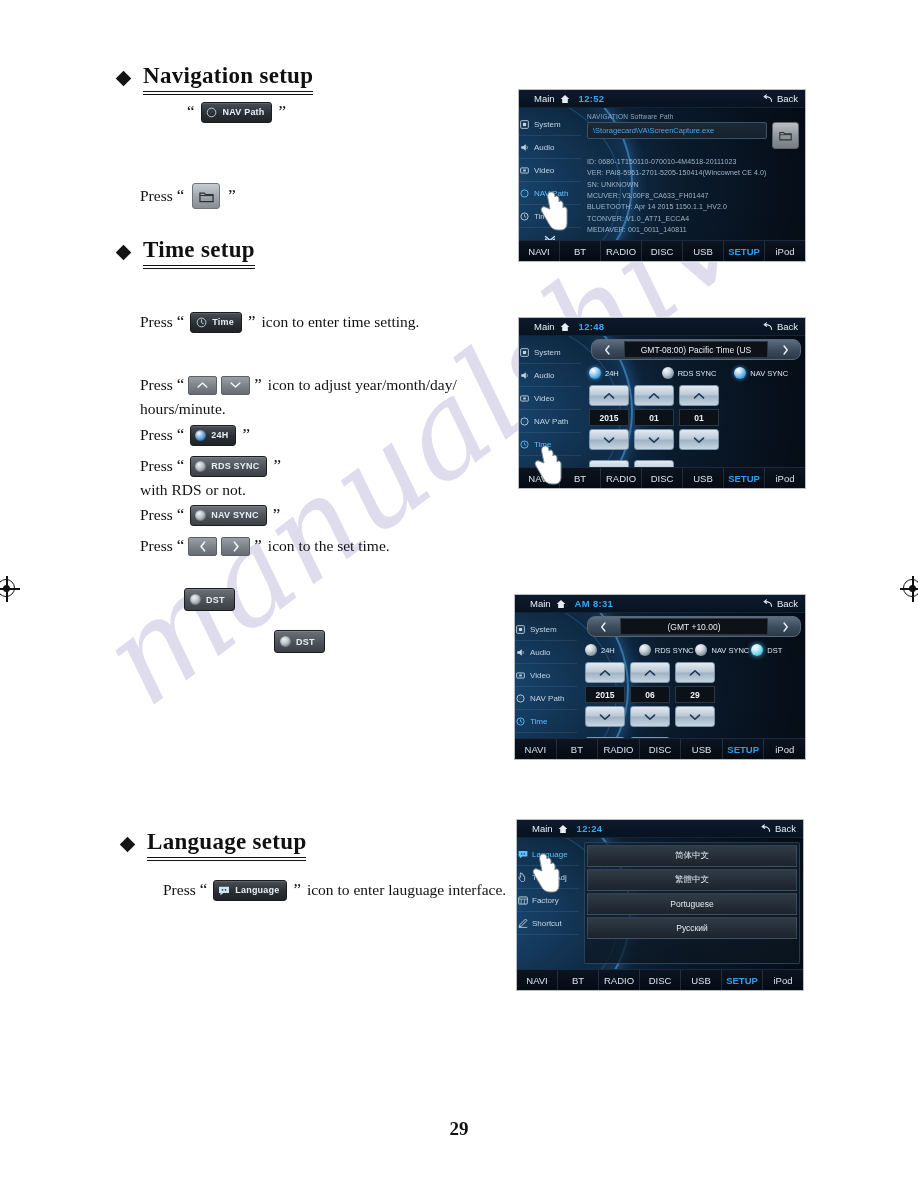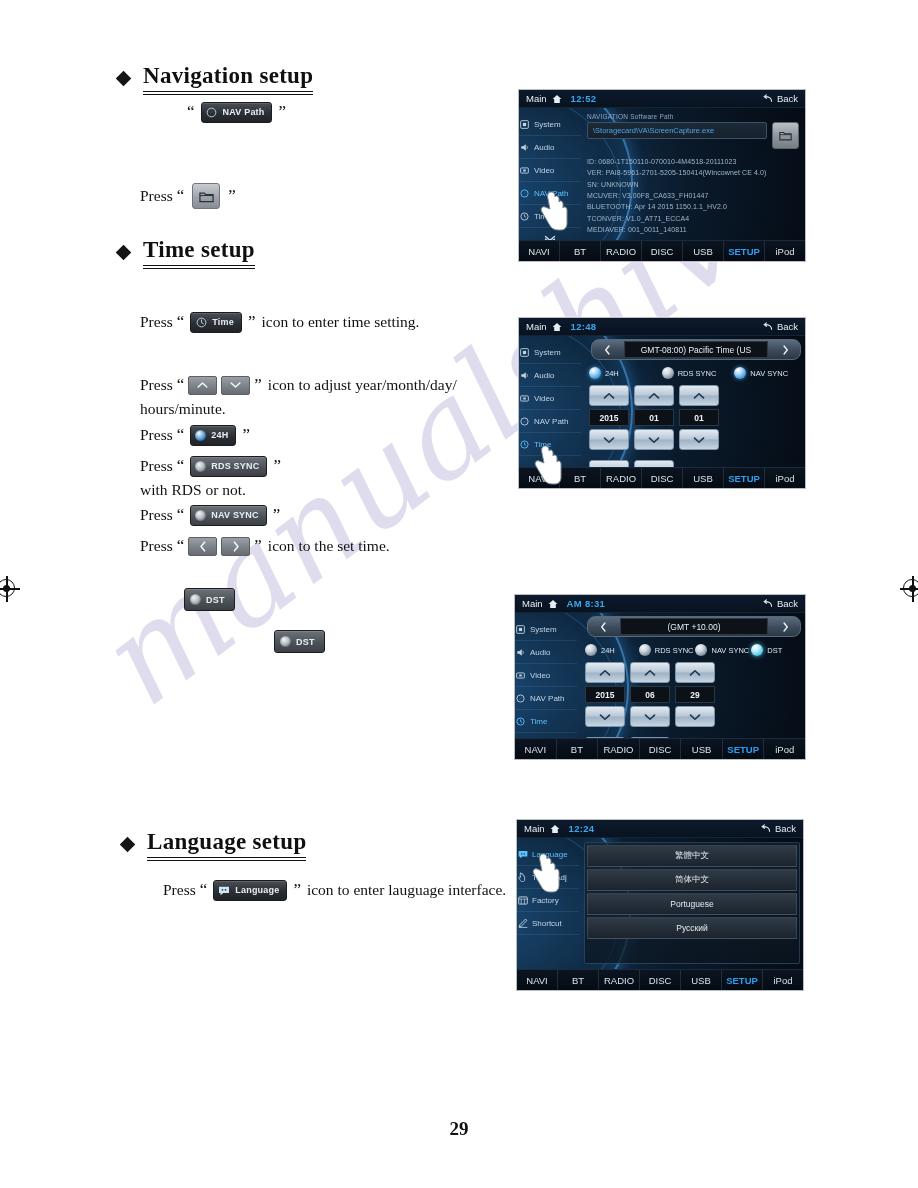--- a/index.html
+++ b/index.html
@@ -198,21 +198,21 @@
   }
   .dev-top {
     height: 17px;
     background: linear-gradient(180deg,#0d1a2c 0%, #081320 100%);
     display: flex;
     align-items: center;
     padding: 0 7px;
     border-bottom: 1px solid #152334;
     font-size: 9.5px;
   }
-  .dev-top .main-lbl { color: #e6edf4; margin-right: 5px; }
+  .dev-top .main-lbl { color: #e6edf4; margin-right: 5px; margin-left: 8px; }
   .dev-top .home-ico { margin-right: 9px; display:inline-flex; }
   .dev-top .clock { color: #39a7ef; font-weight: bold; letter-spacing: .3px; }
   .dev-top .spacer { flex: 1; }
   .dev-top .back-ico { margin-right: 4px; display:inline-flex; }
   .dev-top .back-lbl { color: #e6edf4; }
 
   .dev-body {
     position: relative;
     background:
       radial-gradient(120% 140% at -15% 50%, #1b4c7a 0%, #123453 30%, #0a1a2b 62%, #050c15 100%);
@@ -1219,22 +1219,22 @@
         <div class="side-chev" style="margin-top:38px;">
           <svg width="12" height="9" viewBox="0 0 16 11">
               <path d="M2 5.5 L8 0.5 L14 5.5" fill="none" stroke="#cfe0ef" stroke-width="1.8" stroke-linecap="round"></path>
               <path d="M2 9.5 L8 4.5 L14 9.5" fill="none" stroke="#cfe0ef" stroke-width="1.8" stroke-linecap="round"></path>
             </svg>
         </div>
       </div>
 
       <div class="dev-main" style="padding:0;">
         <div class="lang-panel">
+          <div class="lang-item">简体中文</div>
           <div class="lang-item">繁體中文</div>
-          <div class="lang-item">简体中文</div>
           <div class="lang-item">Portuguese</div>
           <div class="lang-item">Русский</div>
         </div>
       </div>
 
       <div class="hand" style="left:14px; top:14px;">
         <svg width="30" height="42" viewBox="0 0 30 42">
           <path d="M12 2 C9 2 8 5 9 9 L11 19 L6 17 C3 16 1 19 3 22 L10 34 C12 38 15 40 19 40 L22 40 C26 40 28 37 28 33 L28 20 C28 17 25 16 24 18 L24 14 C24 11 21 10 20 12 L20 9 C20 6 17 5 16 7 L16 7 C16 3 14 2 12 2 Z" fill="#ffffff" stroke="#7f8a94" stroke-width="1"></path>
         </svg>
       </div>

